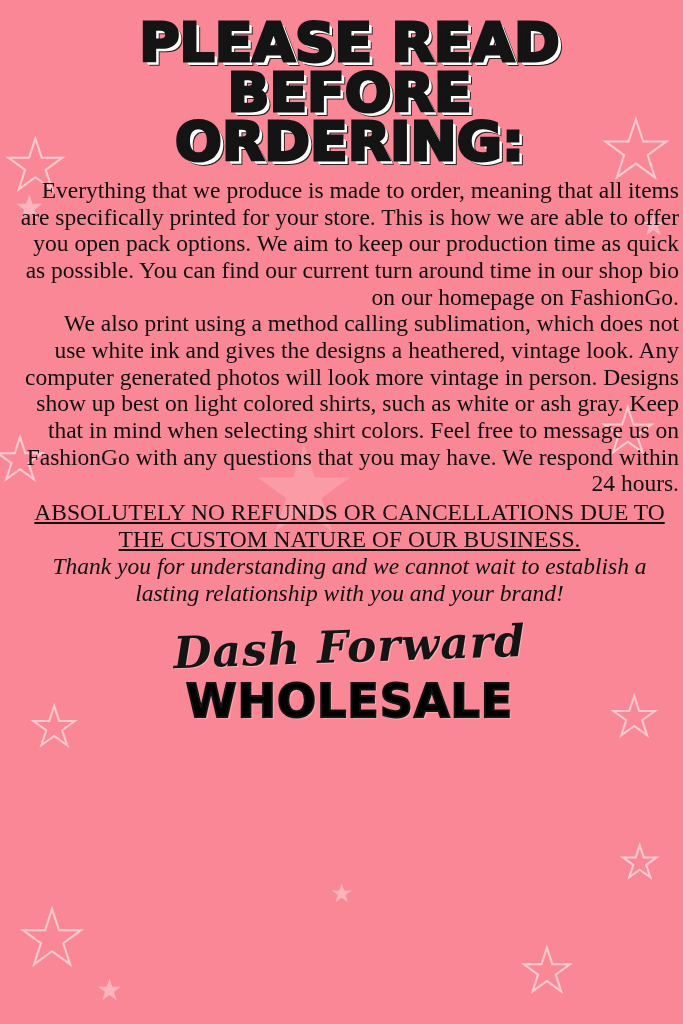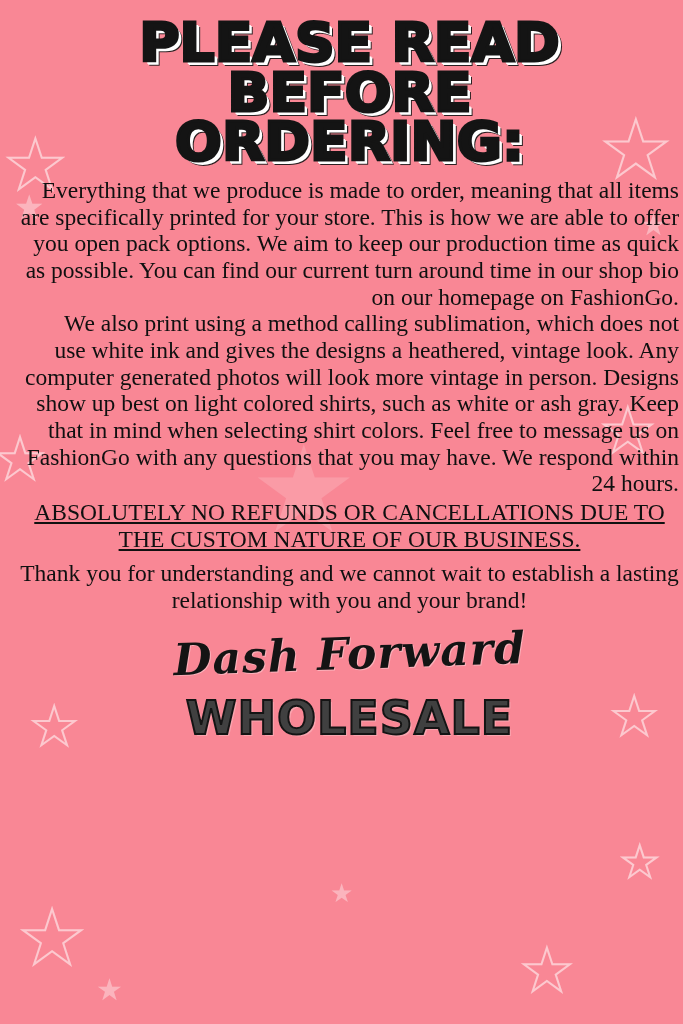--- a/index.html
+++ b/index.html
@@ -87,42 +87,43 @@
     display: inline-block;
     width: 26px;
   }
   .emph {
     text-decoration: underline;
     display: block;
     margin-top: 2px;
   }
   .closing {
     display: block;
-    margin-top: 8px;
+    margin-top: 1px;
+    font-style: italic;
   }
 
   
   .signature {
     margin-top: 14px;
     font-family: "DejaVu Serif", serif;
     font-style: italic;
     font-weight: bold;
     font-size: 44px;
     color: #141414;
     letter-spacing: 1px;
     transform: rotate(-2deg);
     text-shadow: 1px 1px 0 rgba(255,255,255,0.35);
   }
   .brand {
-    margin-top: 12px;
+    margin-top: 2px;
     font-family: "DejaVu Sans", sans-serif;
     font-weight: bold;
     font-size: 46px;
     letter-spacing: 1px;
-    color: #404040;
+    color: #000000;
     text-transform: uppercase;
     -webkit-text-stroke: 2px #141414;
     text-shadow: 2px 2px 0 rgba(255,255,255,0.25);
   }
 </style>
 </head>
 <body>
 
 <div id="poster">
 

